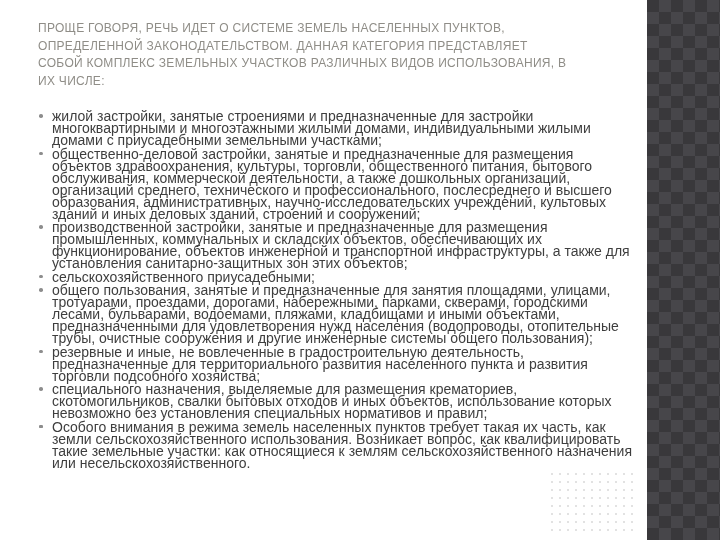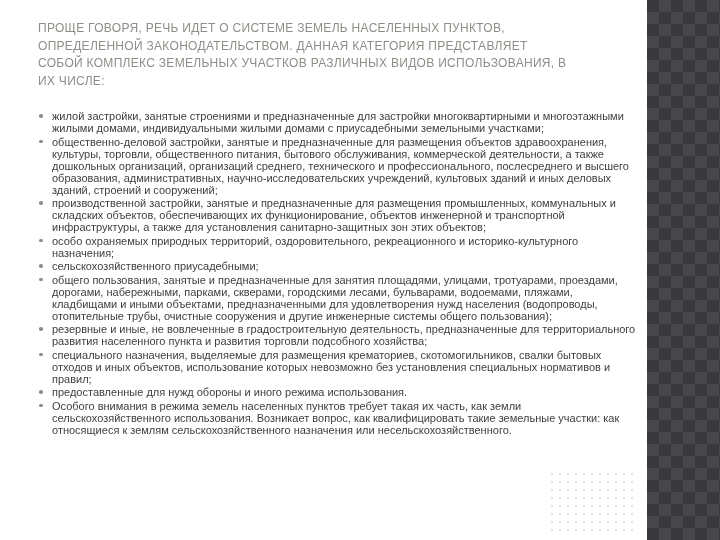--- a/index.html
+++ b/index.html
@@ -27,21 +27,21 @@
     position: absolute;
     left: 38px; top: 110px;
     width: 598px;
     margin: 0; padding: 0;
     list-style: none;
   }
   ul.bullets li {
     position: relative;
     padding-left: 14px;
     margin-bottom: 1.5px;
-    font-size: 11px;
+    font-size: 14px;
     line-height: 12px;
     color: #3e3e3e;
   }
   .dot {
     position: absolute;
     left: 1px; top: 4px;
     width: 3.5px; height: 3.5px;
     border-radius: 50%;
     background: #8d8d8d;
   }
@@ -71,25 +71,24 @@
 <body>
 
 <div class="slide">
 
   <div class="title">ПРОЩЕ ГОВОРЯ, РЕЧЬ ИДЕТ О СИСТЕМЕ ЗЕМЕЛЬ НАСЕЛЕННЫХ ПУНКТОВ, ОПРЕДЕЛЕННОЙ ЗАКОНОДАТЕЛЬСТВОМ. ДАННАЯ КАТЕГОРИЯ ПРЕДСТАВЛЯЕТ СОБОЙ КОМПЛЕКС ЗЕМЕЛЬНЫХ УЧАСТКОВ РАЗЛИЧНЫХ ВИДОВ ИСПОЛЬЗОВАНИЯ, В ИХ ЧИСЛЕ:</div>
 
   <ul class="bullets">
     <li><span class="dot"></span><span>жилой застройки, занятые строениями и предназначенные для застройки многоквартирными и многоэтажными жилыми домами, индивидуальными жилыми домами с приусадебными земельными участками;</span></li>
     <li><span class="dot"></span><span>общественно-деловой застройки, занятые и предназначенные для размещения объектов здравоохранения, культуры, торговли, общественного питания, бытового обслуживания, коммерческой деятельности, а также дошкольных организаций, организаций среднего, технического и профессионального, послесреднего и высшего образования, административных, научно-исследовательских учреждений, культовых зданий и иных деловых зданий, строений и сооружений;</span></li>
     <li><span class="dot"></span><span>производственной застройки, занятые и предназначенные для размещения промышленных, коммунальных и складских объектов, обеспечивающих их функционирование, объектов инженерной и транспортной инфраструктуры, а также для установления санитарно-защитных зон этих объектов;</span></li>
-    <li><span class="dot"></span><span>особо охраняемых природных территорий, оздоровительного, рекреационного и историко-культурного назначения;</span></li>
     <li><span class="dot"></span><span>сельскохозяйственного приусадебными;</span></li>
     <li><span class="dot"></span><span>общего пользования, занятые и предназначенные для занятия площадями, улицами, тротуарами, проездами, дорогами, набережными, парками, скверами, городскими лесами, бульварами, водоемами, пляжами, кладбищами и иными объектами, предназначенными для удовлетворения нужд населения (водопроводы, отопительные трубы, очистные сооружения и другие инженерные системы общего пользования);</span></li>
     <li><span class="dot"></span><span>резервные и иные, не вовлеченные в градостроительную деятельность, предназначенные для территориального развития населенного пункта и развития торговли подсобного хозяйства;</span></li>
     <li><span class="dot"></span><span>специального назначения, выделяемые для размещения крематориев, скотомогильников, свалки бытовых отходов и иных объектов, использование которых невозможно без установления специальных нормативов и правил;</span></li>
-    <li><span class="dot"></span><span>предоставленные для нужд обороны и иного режима использования.</span></li>
+    <li><span class="dot"></span></li>
     <li><span class="dot"></span><span>Особого внимания в режима земель населенных пунктов требует такая их часть, как земли сельскохозяйственного использования. Возникает вопрос, как квалифицировать такие земельные участки: как относящиеся к землям сельскохозяйственного назначения или несельскохозяйственного.</span></li>
   </ul>
 
   <div class="decor-dots"></div>
   <div class="side-band"></div>
 
 </div>
 
 </body></html>

